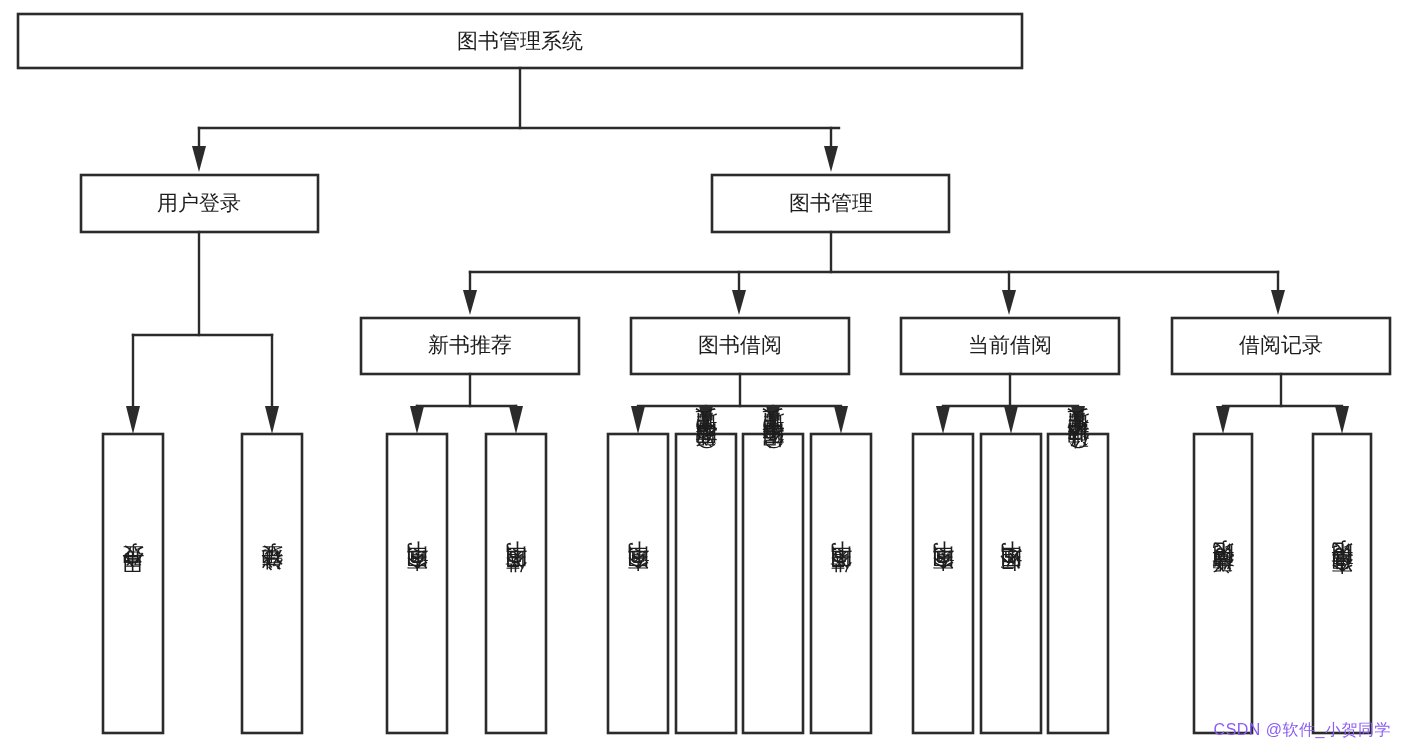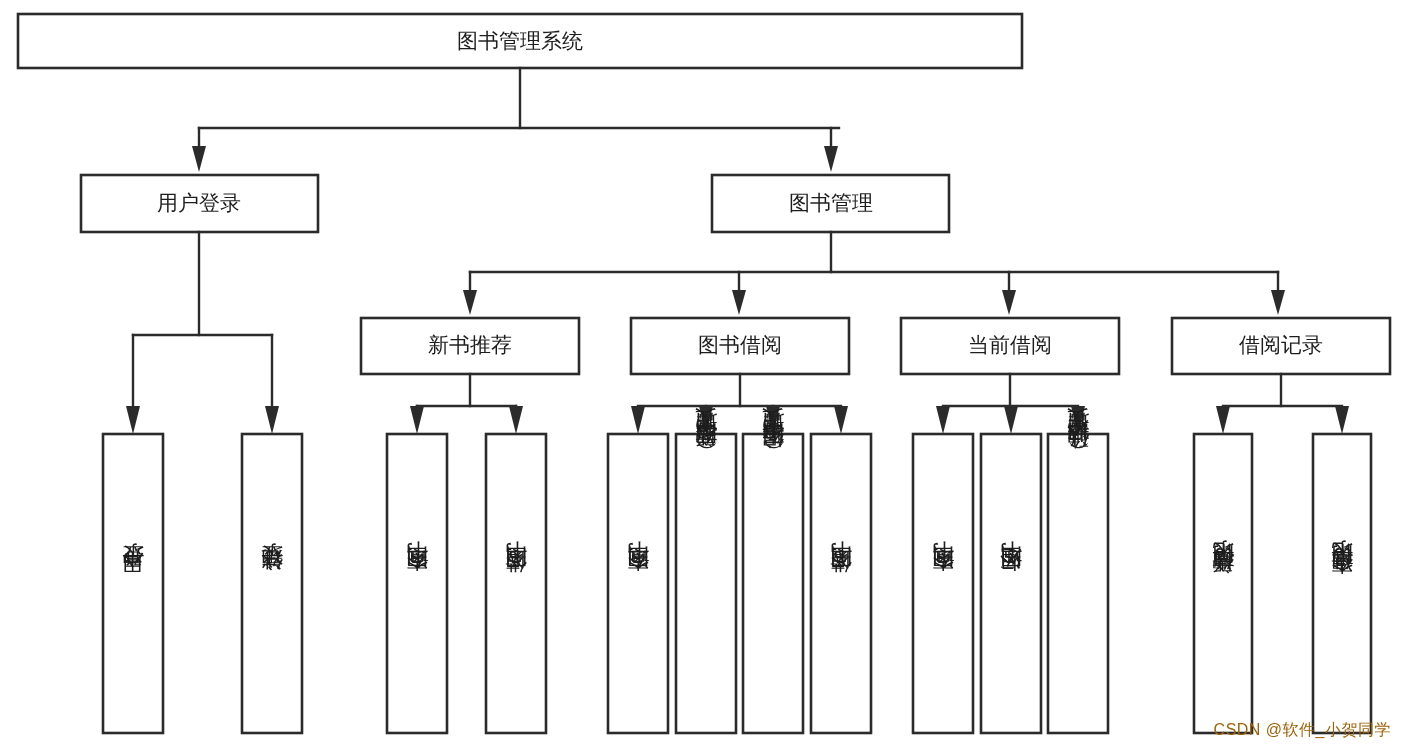--- a/index.html
+++ b/index.html
@@ -74,21 +74,21 @@
     color: #1d1d1d;
     white-space: nowrap;
     transform: rotate(180deg);
   }
   .watermark {
     position: absolute;
     right: 14px;
     bottom: 6px;
     font-family: "Liberation Sans", "DejaVu Sans", sans-serif;
     font-size: 16px;
-    color: #a16207;
+    color: #8b5cf6;
     letter-spacing: 0.5px;
     white-space: nowrap;
   }
 </style>
 </head>
 <body>
 
 <div id="diagram-root">
 
   <svg id="flow-svg" viewBox="0 0 1405 747">

